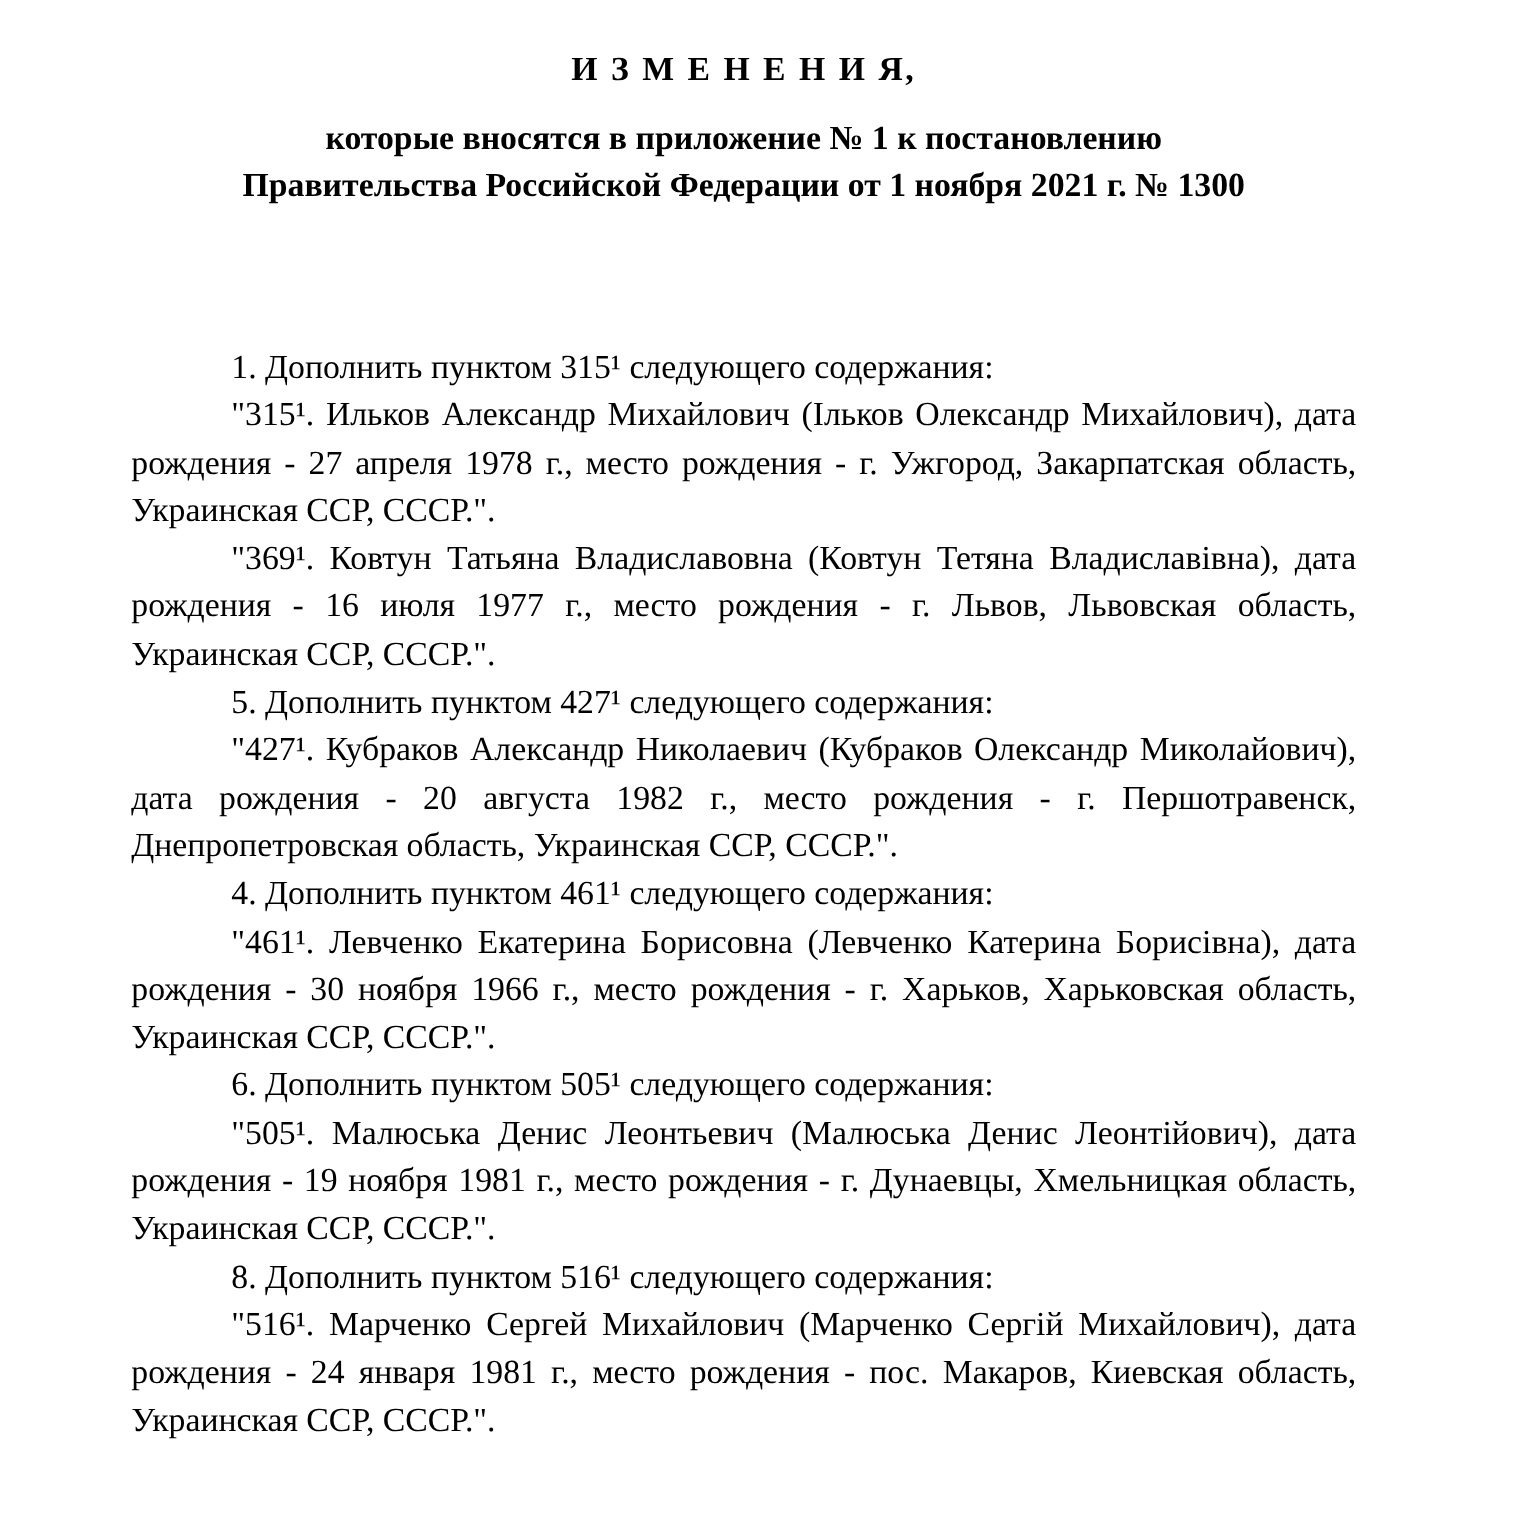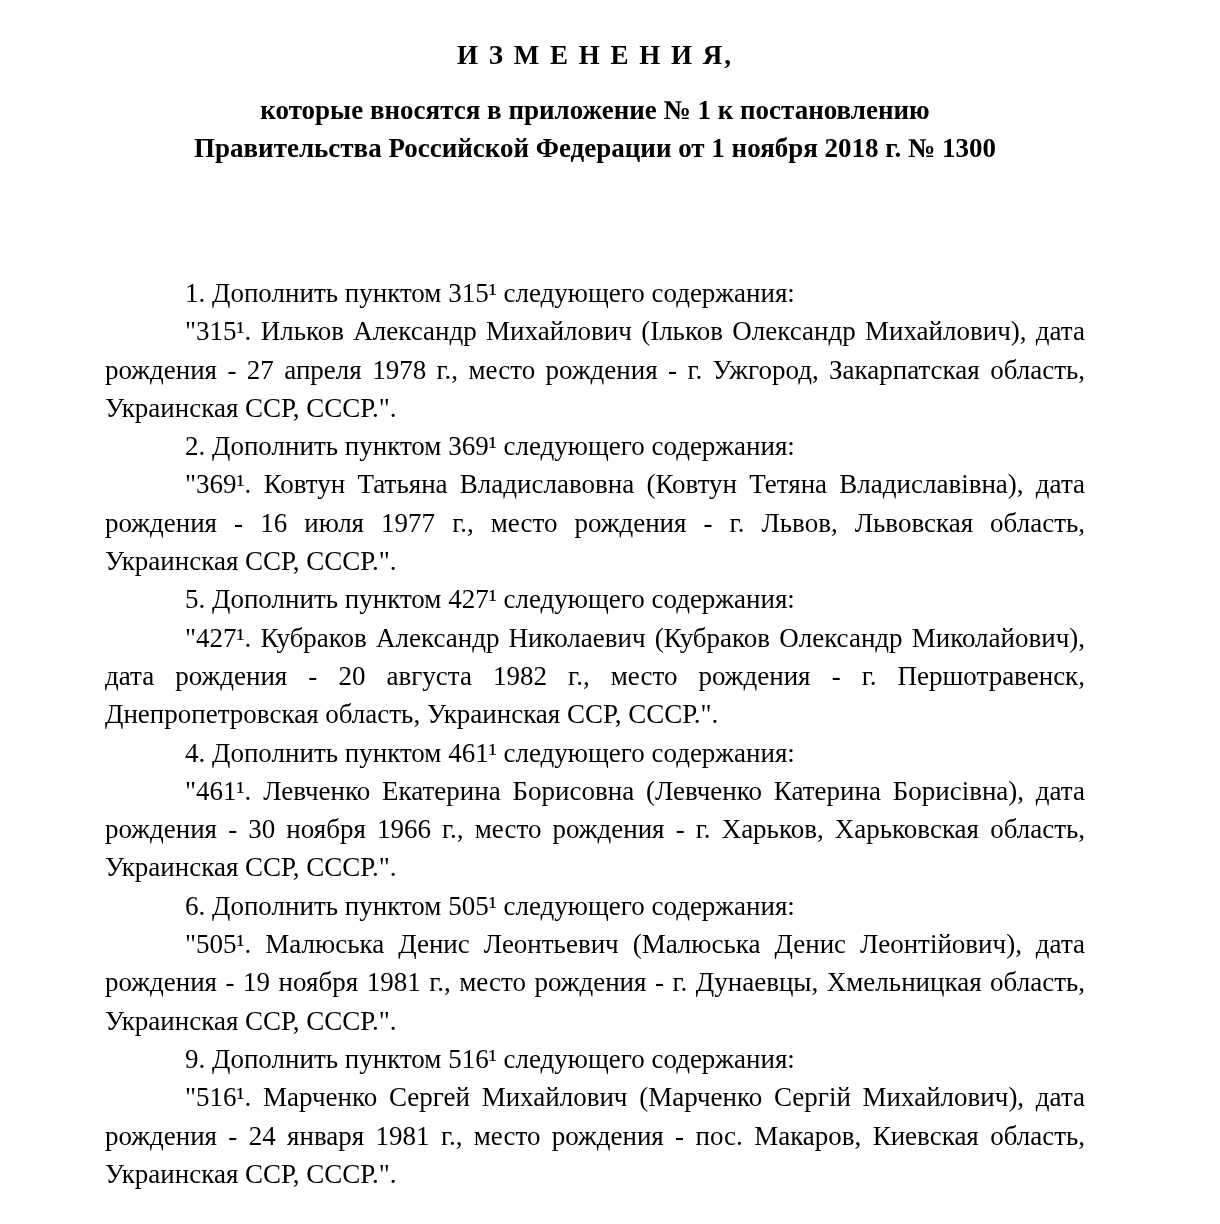--- a/index.html
+++ b/index.html
@@ -55,37 +55,36 @@
 </style>
 </head>
 <body>
 
 <div class="page">
 
   <div class="doc-title">И З М Е Н Е Н И Я,</div>
 
   <div class="doc-subtitle first">которые вносятся в приложение № 1 к постановлению</div>
 
-  <div class="doc-subtitle">Правительства Российской Федерации от 1 ноября 2018 г. № 1300</div>
+  <div class="doc-subtitle">Правительства Российской Федерации от 1 ноября 2021 г. № 1300</div>
 
   <div class="doc-body">
 
     <p class="intro">1. Дополнить пунктом 315¹ следующего содержания:</p>
     <p class="quote">"315¹.&nbsp;Ильков Александр Михайлович (Ільков Олександр Михайлович), дата рождения - 27 апреля 1978 г., место рождения - г.&nbsp;Ужгород, Закарпатская область, Украинская ССР, СССР.".</p>
 
-    <p class="intro">2. Дополнить пунктом 369¹ следующего содержания:</p>
     <p class="quote">"369¹.&nbsp;Ковтун Татьяна Владиславовна (Ковтун Тетяна Владиславівна), дата рождения - 16 июля 1977 г., место рождения - г.&nbsp;Львов, Львовская область, Украинская ССР, СССР.".</p>
 
     <p class="intro">5. Дополнить пунктом 427¹ следующего содержания:</p>
     <p class="quote">"427¹.&nbsp;Кубраков Александр Николаевич (Кубраков Олександр Миколайович), дата рождения - 20 августа 1982 г., место рождения - г.&nbsp;Першотравенск, Днепропетровская область, Украинская ССР, СССР.".</p>
 
     <p class="intro">4. Дополнить пунктом 461¹ следующего содержания:</p>
     <p class="quote">"461¹.&nbsp;Левченко Екатерина Борисовна (Левченко Катерина Борисівна), дата рождения - 30 ноября 1966 г., место рождения - г.&nbsp;Харьков, Харьковская область, Украинская ССР, СССР.".</p>
 
     <p class="intro">6. Дополнить пунктом 505¹ следующего содержания:</p>
     <p class="quote">"505¹.&nbsp;Малюська Денис Леонтьевич (Малюська Денис Леонтійович), дата рождения - 19 ноября 1981 г., место рождения - г.&nbsp;Дунаевцы, Хмельницкая область, Украинская ССР, СССР.".</p>
 
-    <p class="intro">9. Дополнить пунктом 516¹ следующего содержания:</p>
+    <p class="intro">8. Дополнить пунктом 516¹ следующего содержания:</p>
     <p class="quote">"516¹.&nbsp;Марченко Сергей Михайлович (Марченко Сергій Михайлович), дата рождения - 24 января 1981 г., место рождения - пос.&nbsp;Макаров, Киевская область, Украинская ССР, СССР.".</p>
 
   </div>
 
 </div>
 
 </body></html>

